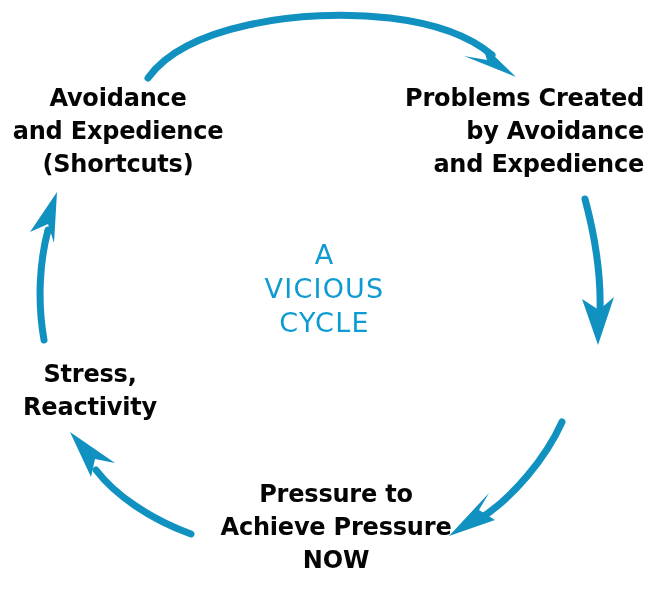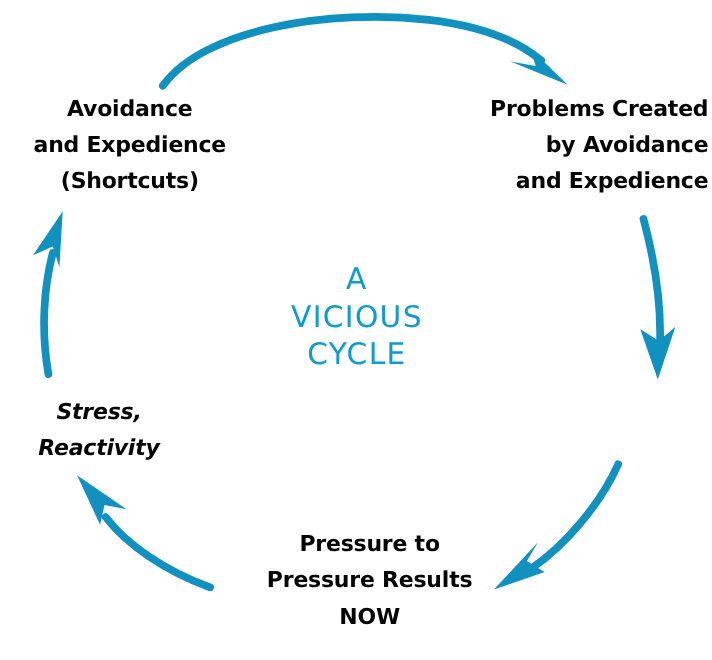--- a/index.html
+++ b/index.html
@@ -22,21 +22,21 @@
     left: 0;
     top: 0;
     width: 647px;
     height: 600px;
   }
   .node-label {
     position: absolute;
     color: #050505;
     font-family: "DejaVu Sans", sans-serif;
     font-weight: 700;
-    font-size: 20px;
+    font-size: 24px;
     line-height: 33px;
     letter-spacing: -0.2px;
     text-align: center;
     white-space: pre-line;
     user-select: none;
   }
   #label-avoidance {
     left: 0px;
     top: 82px;
     width: 236px;
@@ -54,21 +54,20 @@
   }
   #label-pressure {
     left: 212px;
     top: 478px;
     width: 248px;
   }
   #label-stress {
     left: 2px;
     top: 358px;
     width: 176px;
-    font-style: italic;
   }
   #center-label {
     position: absolute;
     left: 232px;
     top: 238px;
     width: 185px;
     text-align: center;
     color: #0d9bd1;
     font-family: "DejaVu Sans", sans-serif;
     font-weight: 400;
@@ -116,21 +115,21 @@
   <div class="node-label" id="label-avoidance">Avoidance
 and Expedience
 (Shortcuts)</div>
 
   <div class="node-label" id="label-problems">Problems Created
 by Avoidance
 and Expedience</div>
 
 
   <div class="node-label" id="label-pressure">Pressure to
-Pressure Results
+Achieve Pressure
 NOW</div>
 
   <div class="node-label" id="label-stress">Stress,
 Reactivity</div>
 
   <div id="center-label">A
 VICIOUS
 CYCLE</div>
 
 </div>

